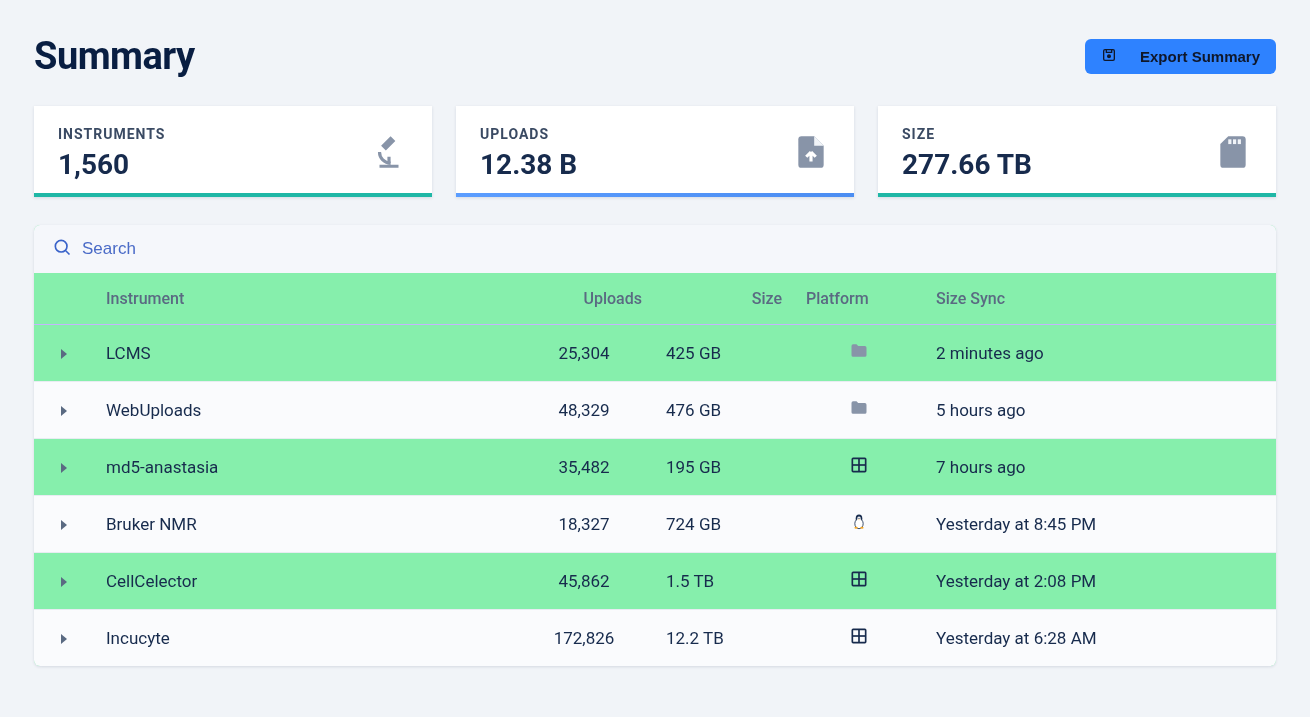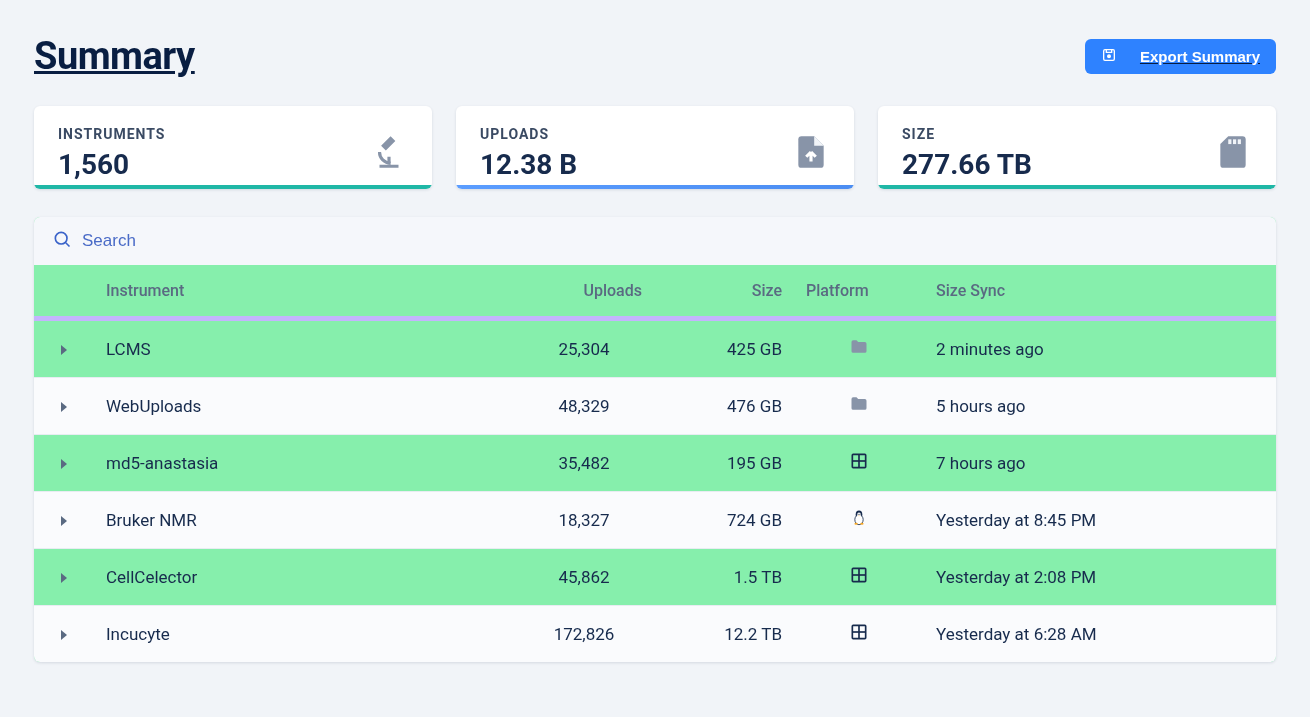--- a/index.html
+++ b/index.html
@@ -11,60 +11,59 @@
     height: 717px;
     overflow: hidden;
   }
   .frame {
     padding: 34px 34px 0 34px;
   }
   .header-row {
     display: flex;
     justify-content: space-between;
     align-items: center;
-    text-decoration: underline;
+    margin-bottom: 28px;
   }
   .page-title {
     font-size: 38px;
     font-weight: 700;
     color: #091e42;
     letter-spacing: -0.5px;
   }
   .export-btn {
     background: #2e82ff;
-    color: #ffffff;
+    color: #0f172a;
     border: none;
     border-radius: 6px;
     padding: 8px 16px;
     font-size: 15px;
     font-weight: 600;
     display: inline-flex;
     align-items: center;
     gap: 23px;
     cursor: pointer;
   }
   .export-btn svg { width: 16px; height: 16px; }
 
   .cards {
     display: flex;
     gap: 24px;
     margin-bottom: 28px;
   }
   .card {
     flex: 1;
     background: #ffffff;
-    border-radius: 6px;
+    border-radius: 0;
     box-shadow: 0 1px 3px rgba(9,30,66,0.12);
-    padding: 20px 24px 8px 24px;
+    padding: 20px 24px 16px 24px;
     position: relative;
     overflow: hidden;
     display: flex;
     justify-content: space-between;
     align-items: center;
-    margin-top: 28px;
   }
   .card::after {
     content: "";
     position: absolute;
     left: 0; right: 0; bottom: 0;
     height: 4px;
   }
   .card.accent-teal::after { background: #1fb7a6; }
   .card.accent-blue::after { background: linear-gradient(90deg,#5b9dff,#4b8df2); }
   .card.accent-teal2::after { background: #1fb7a6; }
@@ -115,34 +114,34 @@
   table {
     width: 100%;
     border-collapse: collapse;
   }
   thead th {
     text-align: left;
     font-size: 16px;
     font-weight: 500;
     color: #5a6a82;
     padding: 16px 12px;
-    border-bottom: 5px solid #c4b5fd;
+    border-bottom: 1px solid #c4b5fd;
   }
   tbody td {
     padding: 16px 12px;
     font-size: 17px;
     color: #172b4d;
     border-top: 1px solid #e8ecf2;
   }
   tbody tr:nth-child(even) { background: #fafbfd; }
 
   .col-expand { width: 60px; text-align: center; }
   .col-instrument { width: 420px; }
   .col-uploads { width: 140px; text-align: center; }
-  .col-size { width: 140px; text-align: right; }
+  .col-size { width: 140px; }
   .col-platform { width: 130px; text-align: center; }
   .col-lastsync { }
 
   thead th.col-uploads, thead th.col-size { text-align: right; }
   thead th.col-platform { text-align: left; }
 
   .expand-icon {
     width: 0; height: 0;
     border-top: 5px solid transparent;
     border-bottom: 5px solid transparent;

